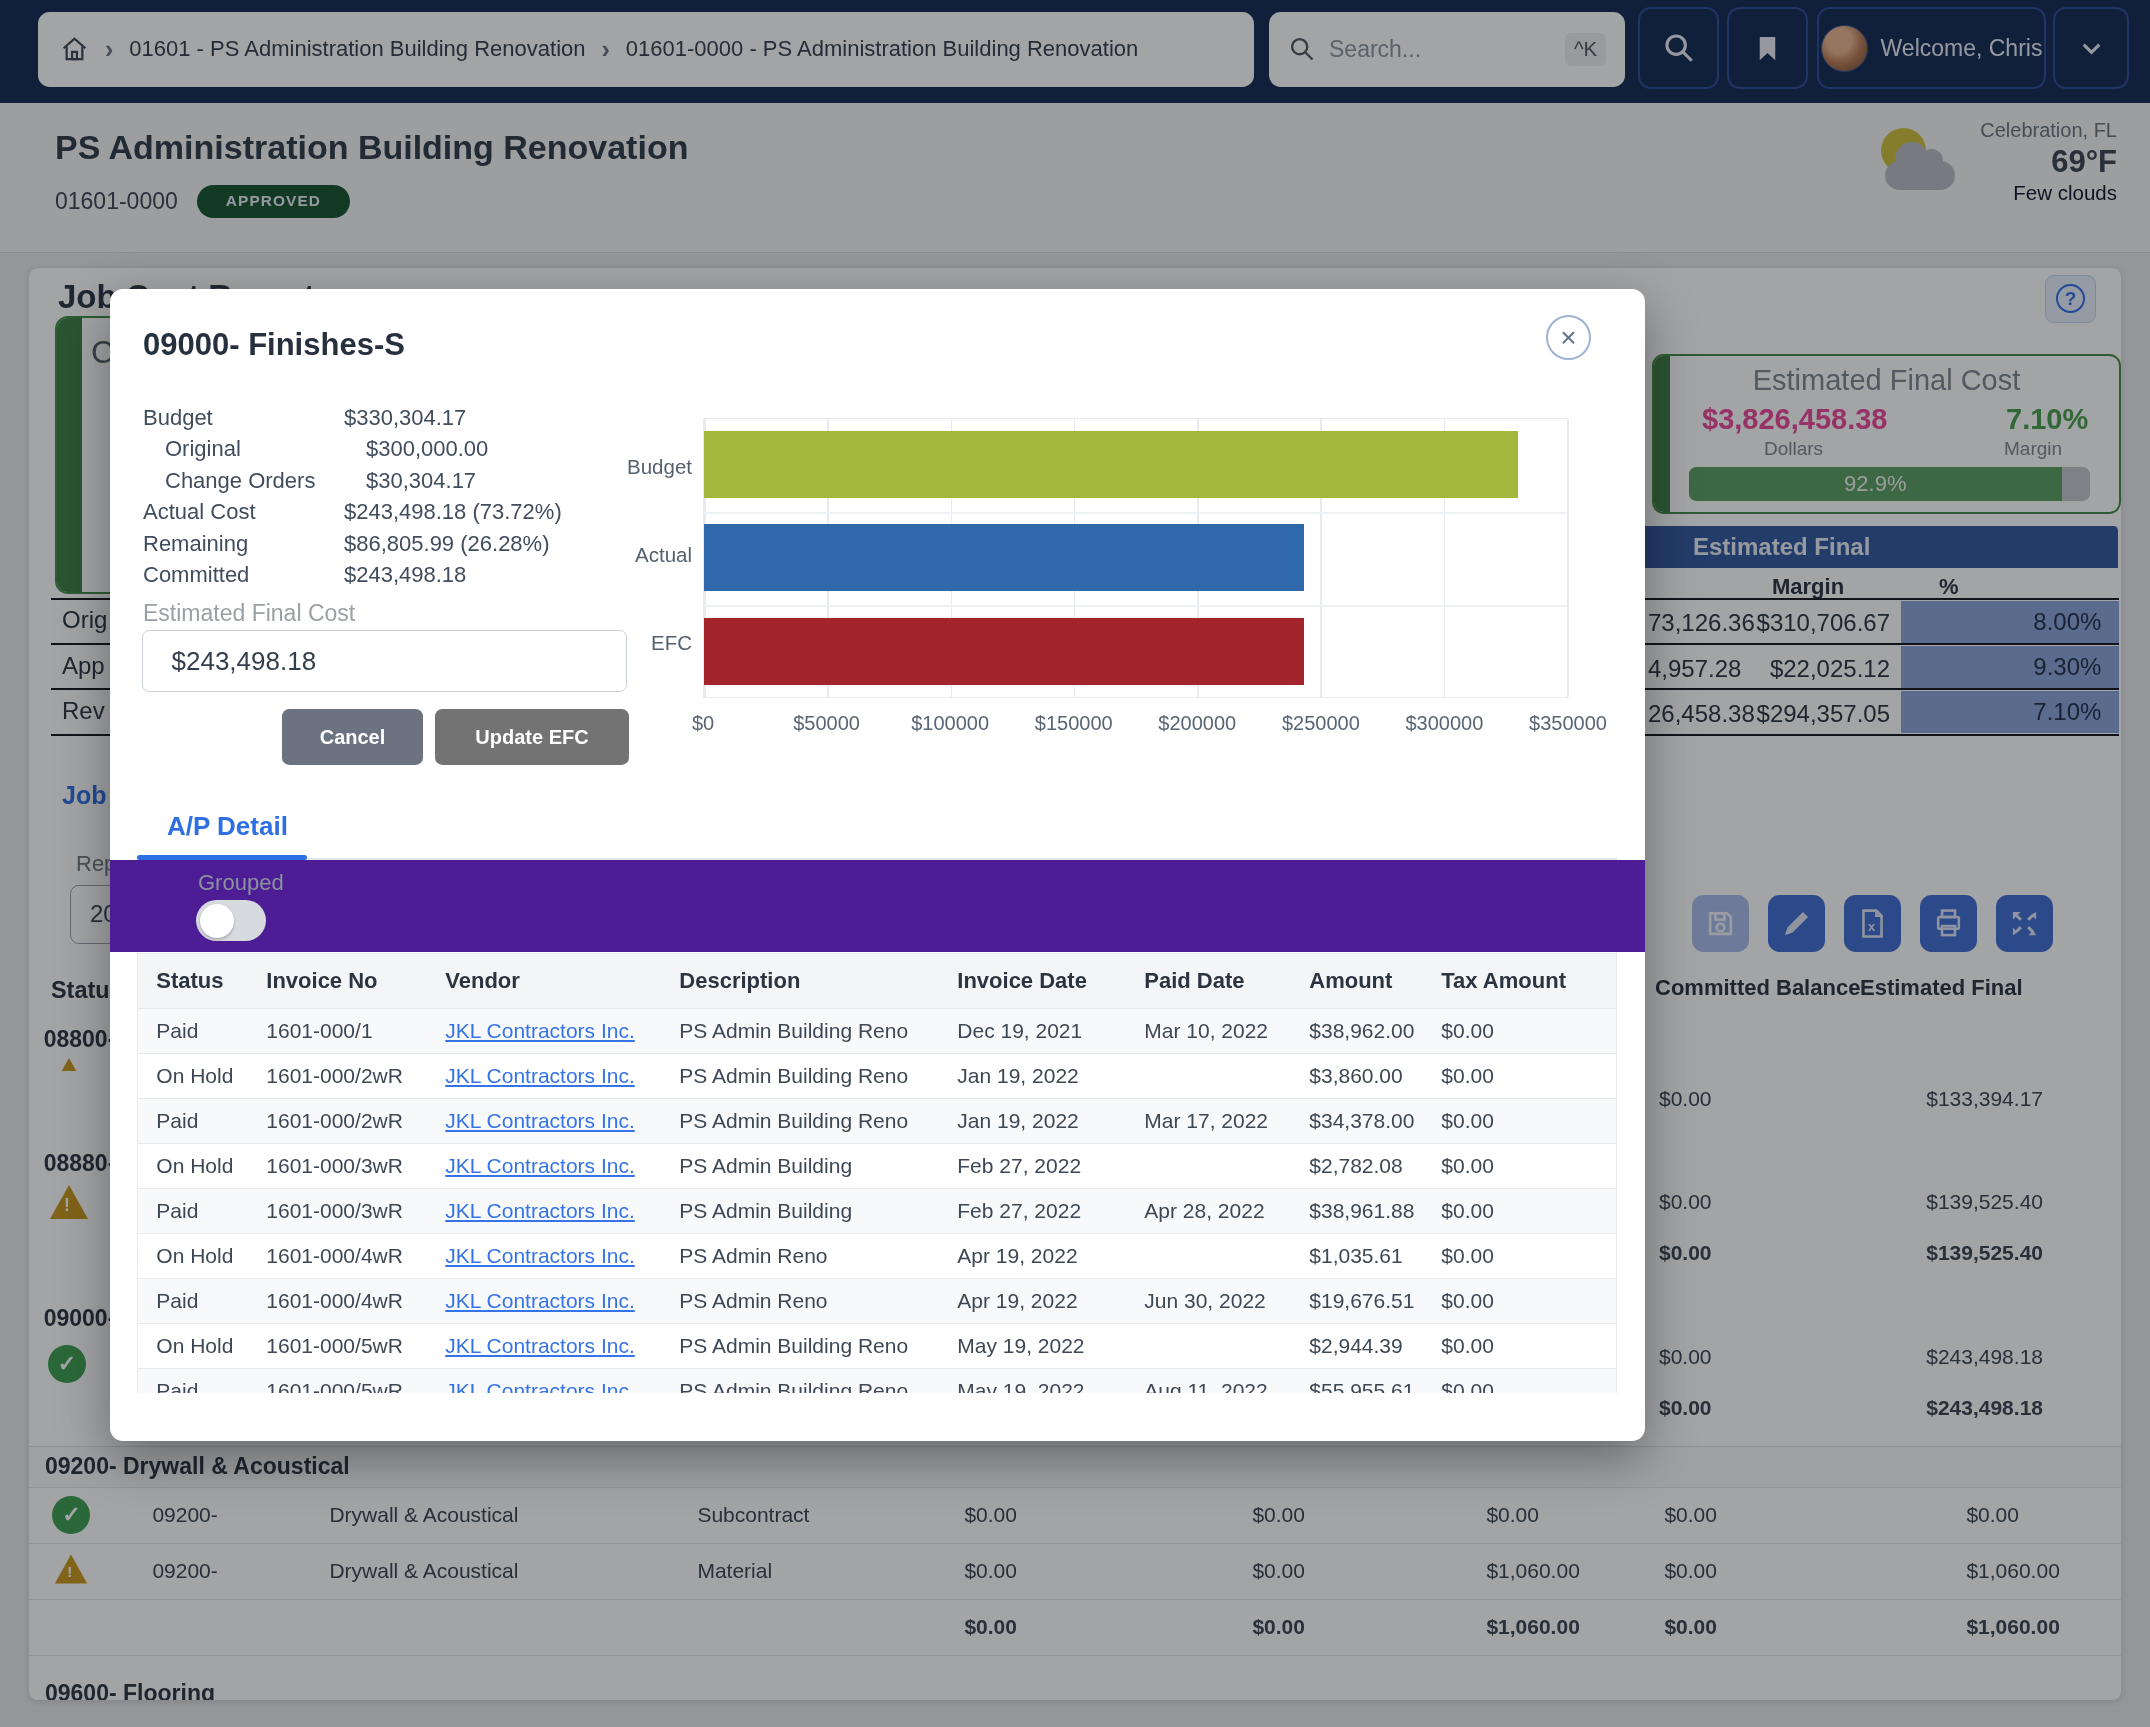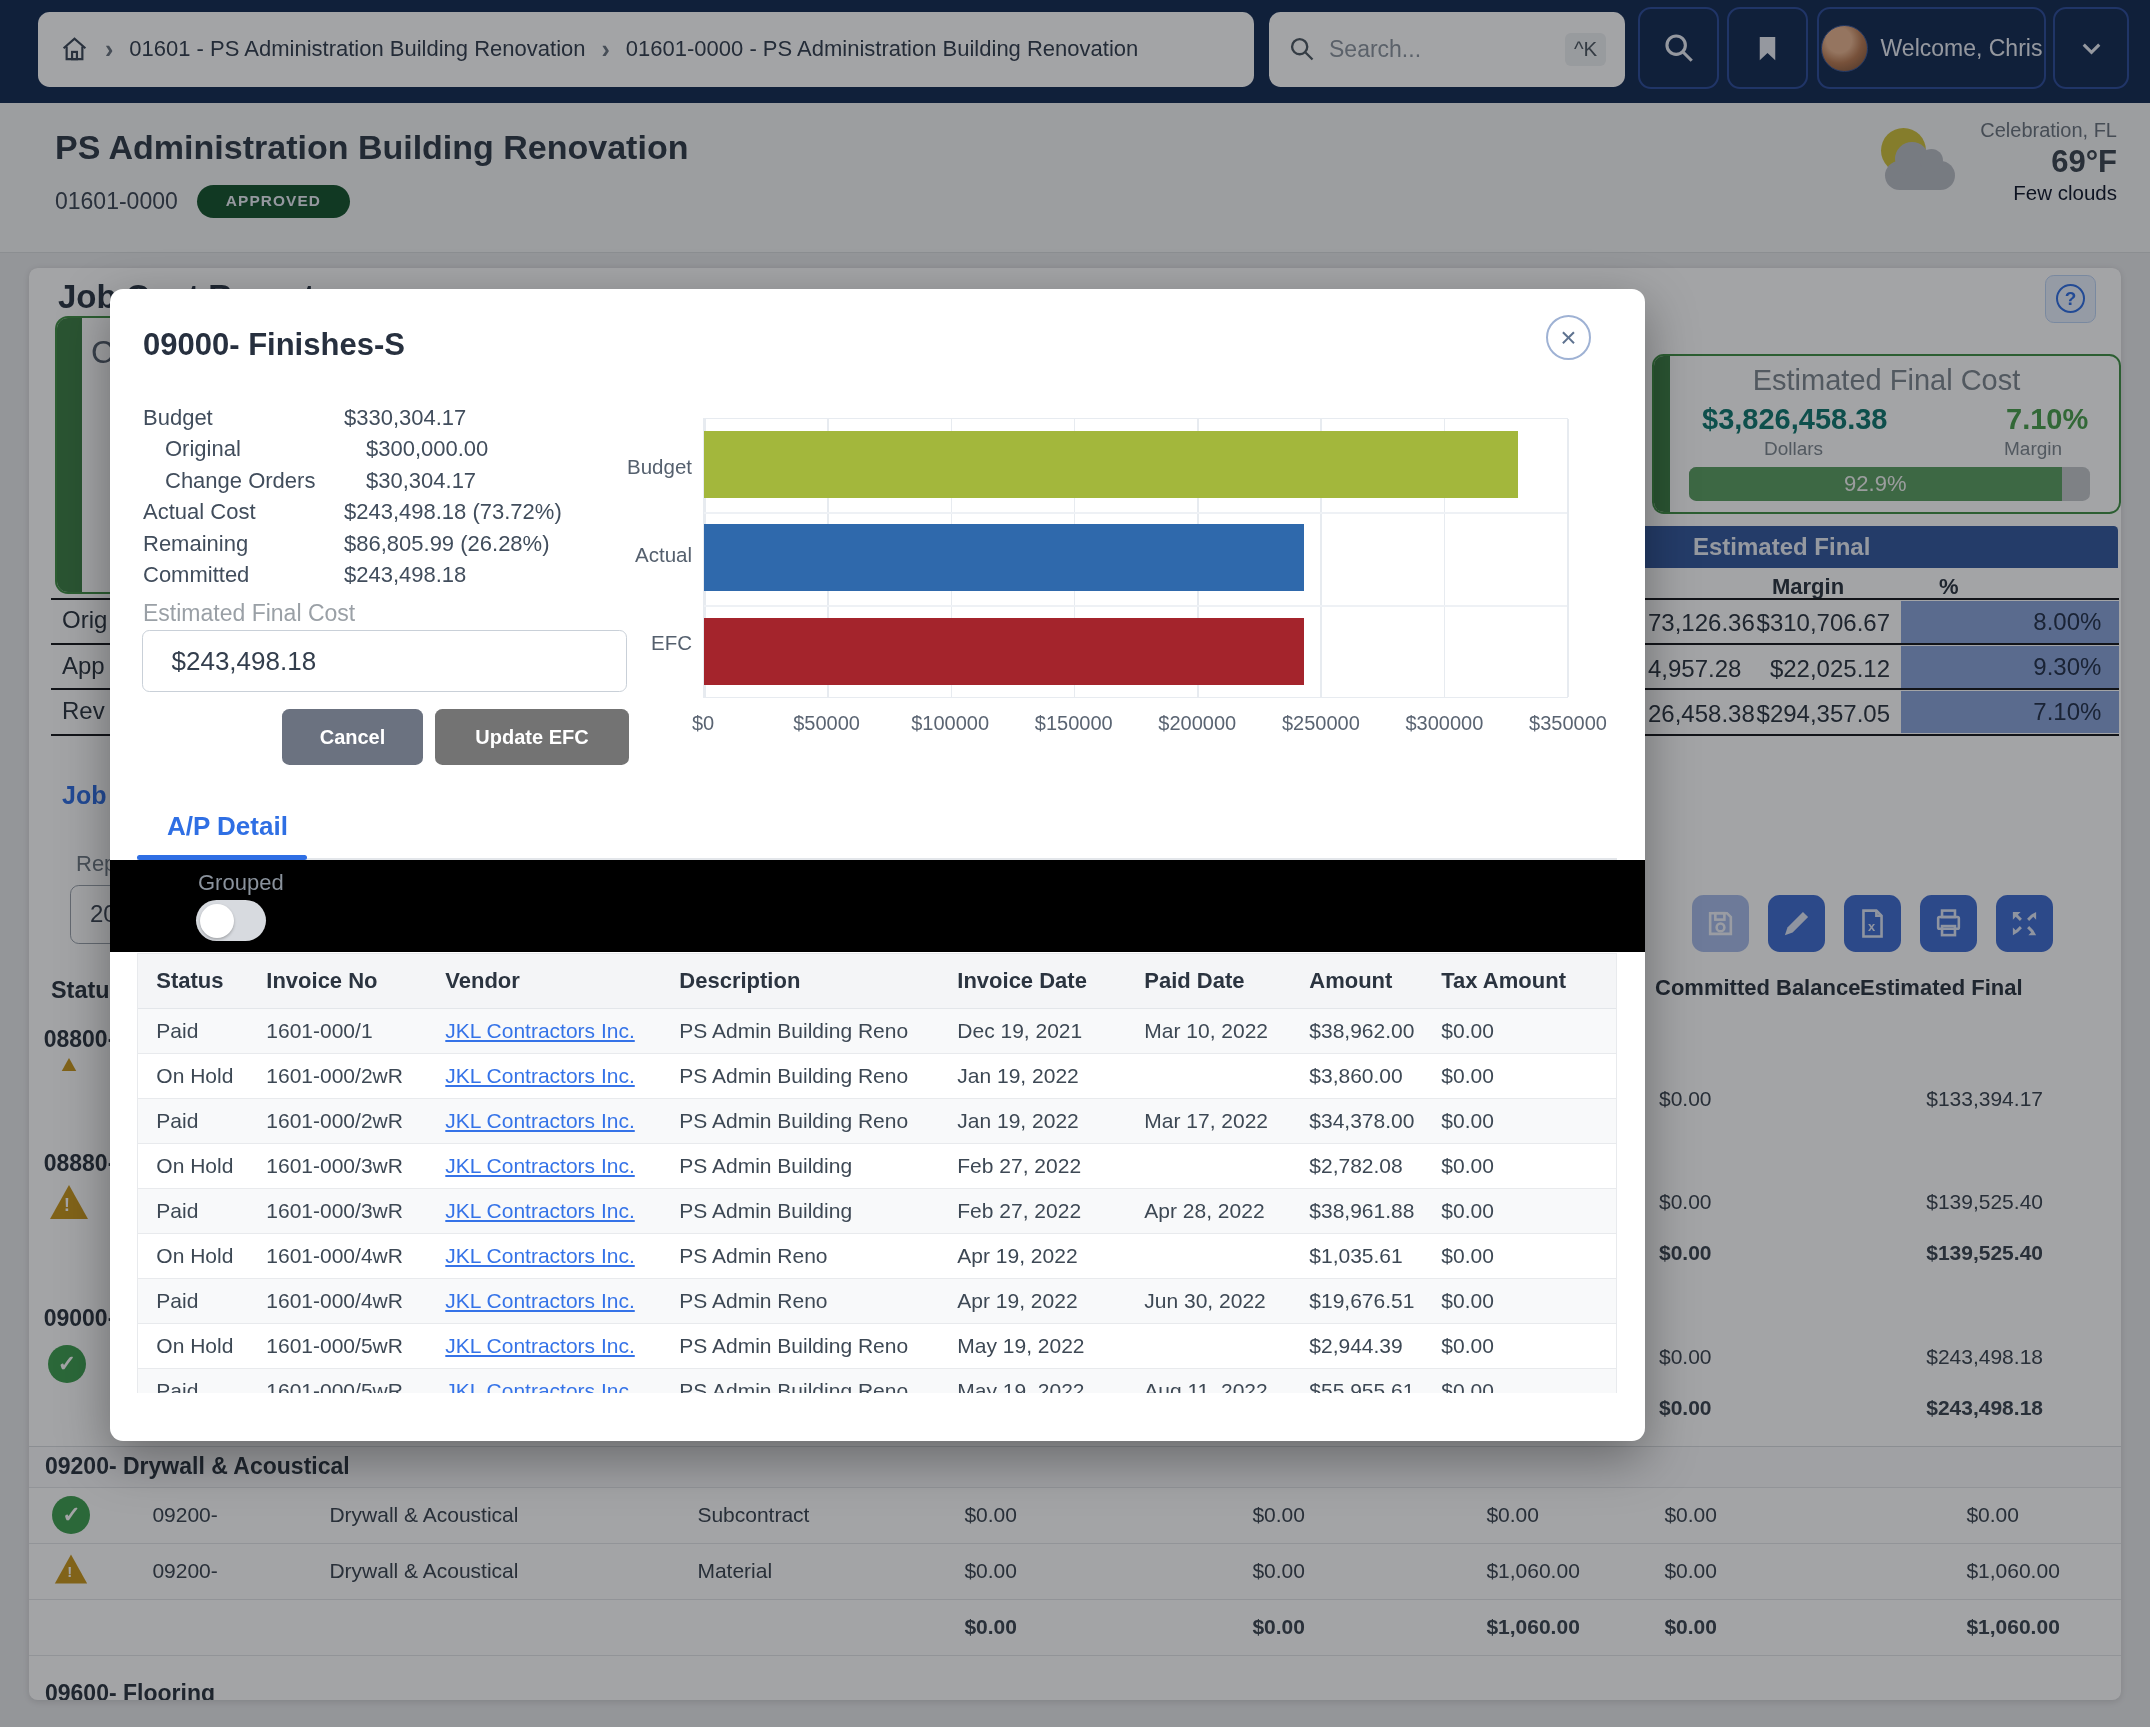--- a/index.html
+++ b/index.html
@@ -106,21 +106,21 @@
   .band-sep { position:absolute; left:0; right:0; height:1.5px; background:#eef1f5; }
   .bar { position:absolute; left:0; height:67px; }
   .y-label { position:absolute; left:454px; width:128px; text-align:right; font-size:20.5px; color:#55606e; }
   .x-axis { position:absolute; left:593px; top:423px; width:865px; height:29px; }
   .x-tick { position:absolute; transform:translateX(-50%); font-size:20px; color:#5a6472; white-space:nowrap; }
 
   
   .ap-tab { position:absolute; left:57px; top:522px; font-size:26px; font-weight:bold; color:#2f6fe4; }
   .tab-baseline { position:absolute; left:27px; top:569px; width:1480px; height:2.2px; background:#e3e6ea; }
   .tab-underline { position:absolute; left:27px; top:566px; width:170px; height:5.1px; background:#2f6fe4; border-radius:2.9px; }
-  .grouped-panel { position:absolute; left:0; top:571px; width:1622px; height:92px; background:#000000; }
+  .grouped-panel { position:absolute; left:0; top:571px; width:1622px; height:92px; background:#4c1d95; }
   .grouped-label { position:absolute; left:88px; top:10.3px; font-size:22px; color:#8a929c; }
   .toggle { position:absolute; left:86px; top:40px; width:70px; height:41px; background:#d7dadf; border-radius:20.5px; }
   .toggle-knob { position:absolute; left:3.7px; top:3.7px; width:34px; height:34px; background:#fff; border-radius:50%; box-shadow:0 1.5px 2.9px rgba(0,0,0,.25); }
 
   .ap-table { position:absolute; left:27px; top:664px; width:1480px; border:0.7px solid #e8eaed; border-bottom:none; }
   .ap-grid { display:grid; grid-template-columns:110px 179px 234px 278px 187px 165px 132px 1fr; align-items:center; padding-left:18.3px; }
   .ap-head { height:55px; background:#f4f5f7; font-size:22px; font-weight:bold; color:#2b3440; border-bottom:0.7px solid #e3e6ea; }
   .ap-body { height:384px; overflow:hidden; }
   .ap-row { height:45px; font-size:21px; color:#3d4854; border-bottom:0.7px solid #e8eaed; background:#fff; }
   .ap-row:nth-child(odd) { background:#f8f9fa; }
@@ -239,21 +239,21 @@
       <div class="ef-val" style="left:1619px; top:387px;">4,957.28</div>
       <div class="ef-margin" style="left:1619px; top:387px;">$22,025.12</div>
       <div class="ef-pct-cell" style="top:378px;">9.30%</div>
       <div class="ef-val" style="left:1619px; top:432px;">26,458.38</div>
       <div class="ef-margin" style="left:1619px; top:432px;">$294,357.05</div>
       <div class="ef-pct-cell" style="top:423px;">7.10%</div>
 
       <div style="position:absolute; left:1623px; top:86px; width:469px; height:160px; border:2.2px solid #3f8f45; border-radius:11.7px; background:#fff; overflow:hidden;">
         <div style="position:absolute; left:0; top:0; bottom:0; width:16px; background:#3d7f44;"></div>
         <div style="position:absolute; left:0; right:0; top:8.8px; text-align:center; font-size:29px; color:#7d868f;">Estimated Final Cost</div>
-        <div style="position:absolute; left:48px; top:47px; font-size:29px; font-weight:bold; color:#0f766e;">$3,826,458.38</div>
+        <div style="position:absolute; left:48px; top:47px; font-size:29px; font-weight:bold; color:#ec4899;">$3,826,458.38</div>
         <div style="position:absolute; left:110px; top:82px; font-size:19px; color:#7d868f;">Dollars</div>
         <div style="position:absolute; left:352px; top:47px; font-size:29px; font-weight:bold; color:#4a9e4d;">7.10%</div>
         <div style="position:absolute; left:350px; top:82px; font-size:19px; color:#7d868f;">Margin</div>
         <div style="position:absolute; left:35px; top:111px; width:401px; height:34px; background:#c4c7ca; border-radius:7.3px; overflow:hidden;">
           <div style="position: absolute; left: 0px; top: 0px; bottom: 0px; background: rgb(91, 158, 97); display: flex; align-items: center; justify-content: center; color: rgb(242, 244, 242); font-size: 22px; width: 92.9%;">
             <span>92.9%</span>
           </div>
         </div>
       </div>
 

